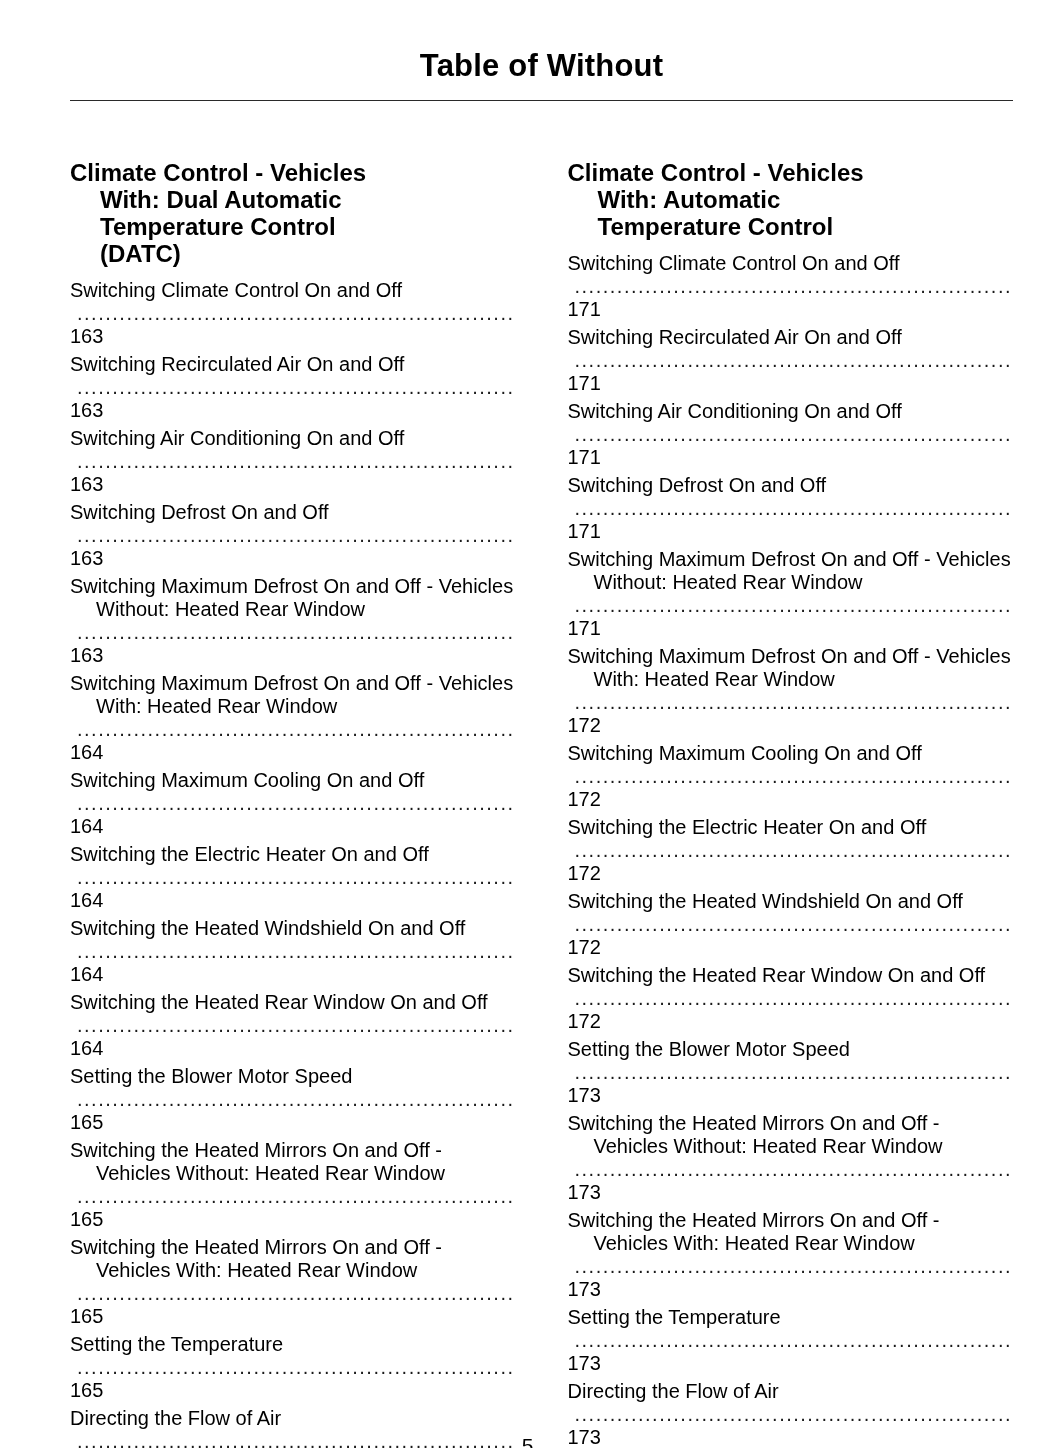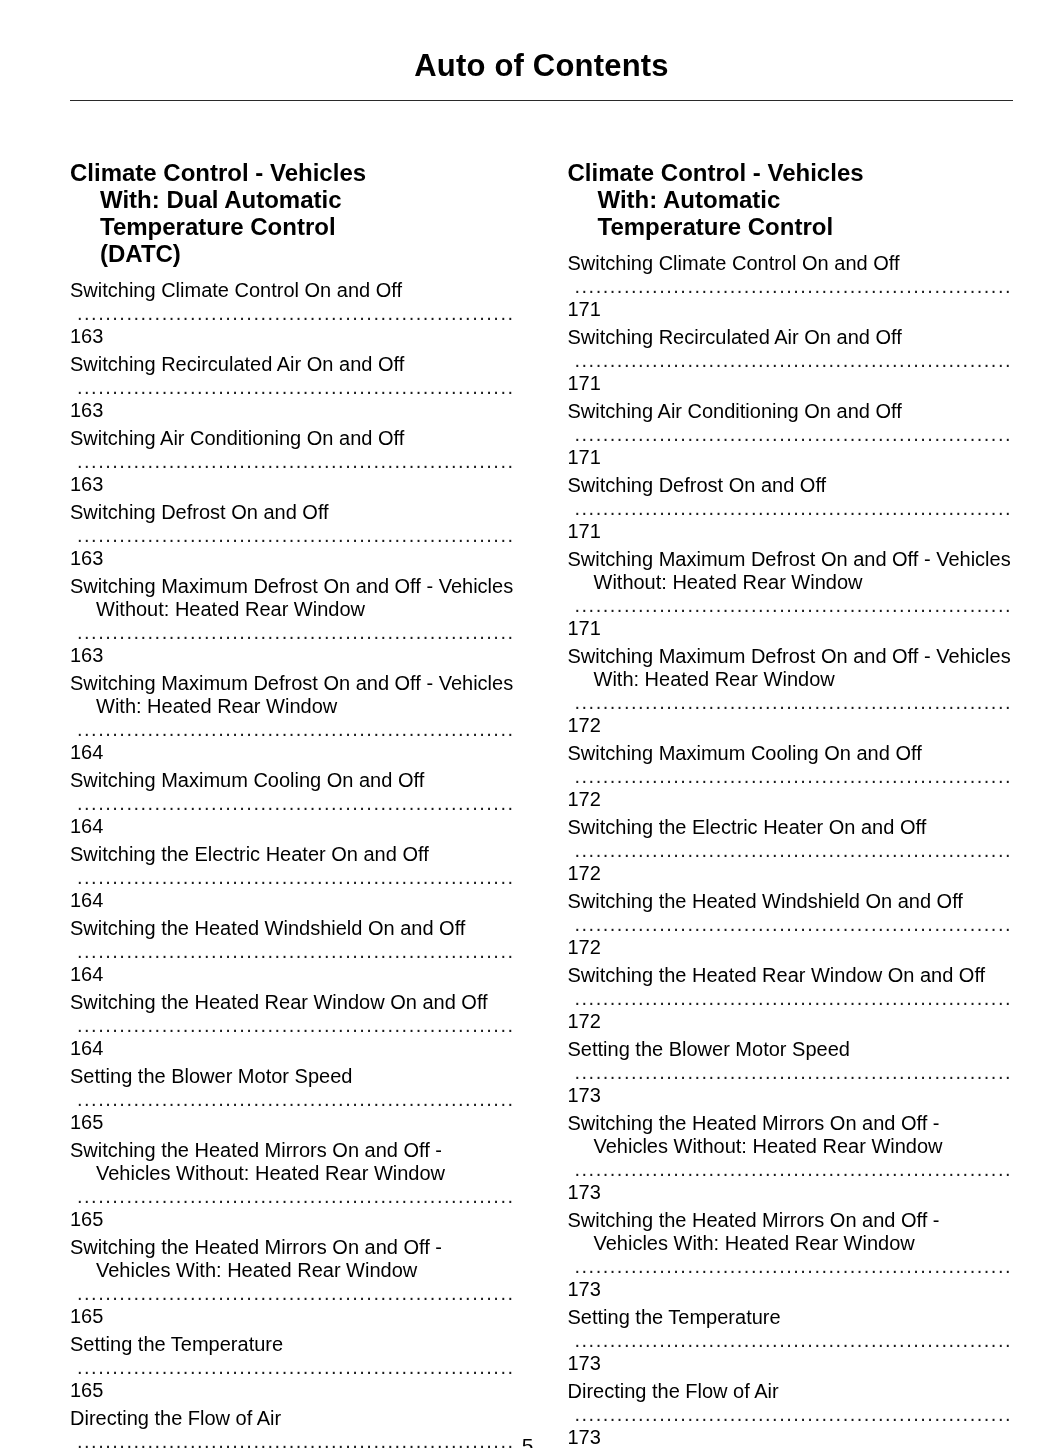--- a/index.html
+++ b/index.html
@@ -83,21 +83,21 @@
     right: 0;
     bottom: 38px;
     text-align: center;
     font-size: 21px;
   }
 </style>
 </head>
 <body>
 
 <div class="page">
-  <h1 class="title">Auto of Contents</h1>
+  <h1 class="title">Table of Without</h1>
   <hr class="rule">
   <div class="toc">
     <div class="col">
   <section class="toc-section">
     <h2 class="sec-heading">Climate Control - Vehicles
 With: Dual Automatic
 Temperature Control
 (DATC)</h2>
     <div class="entries">
   <div class="entry">

